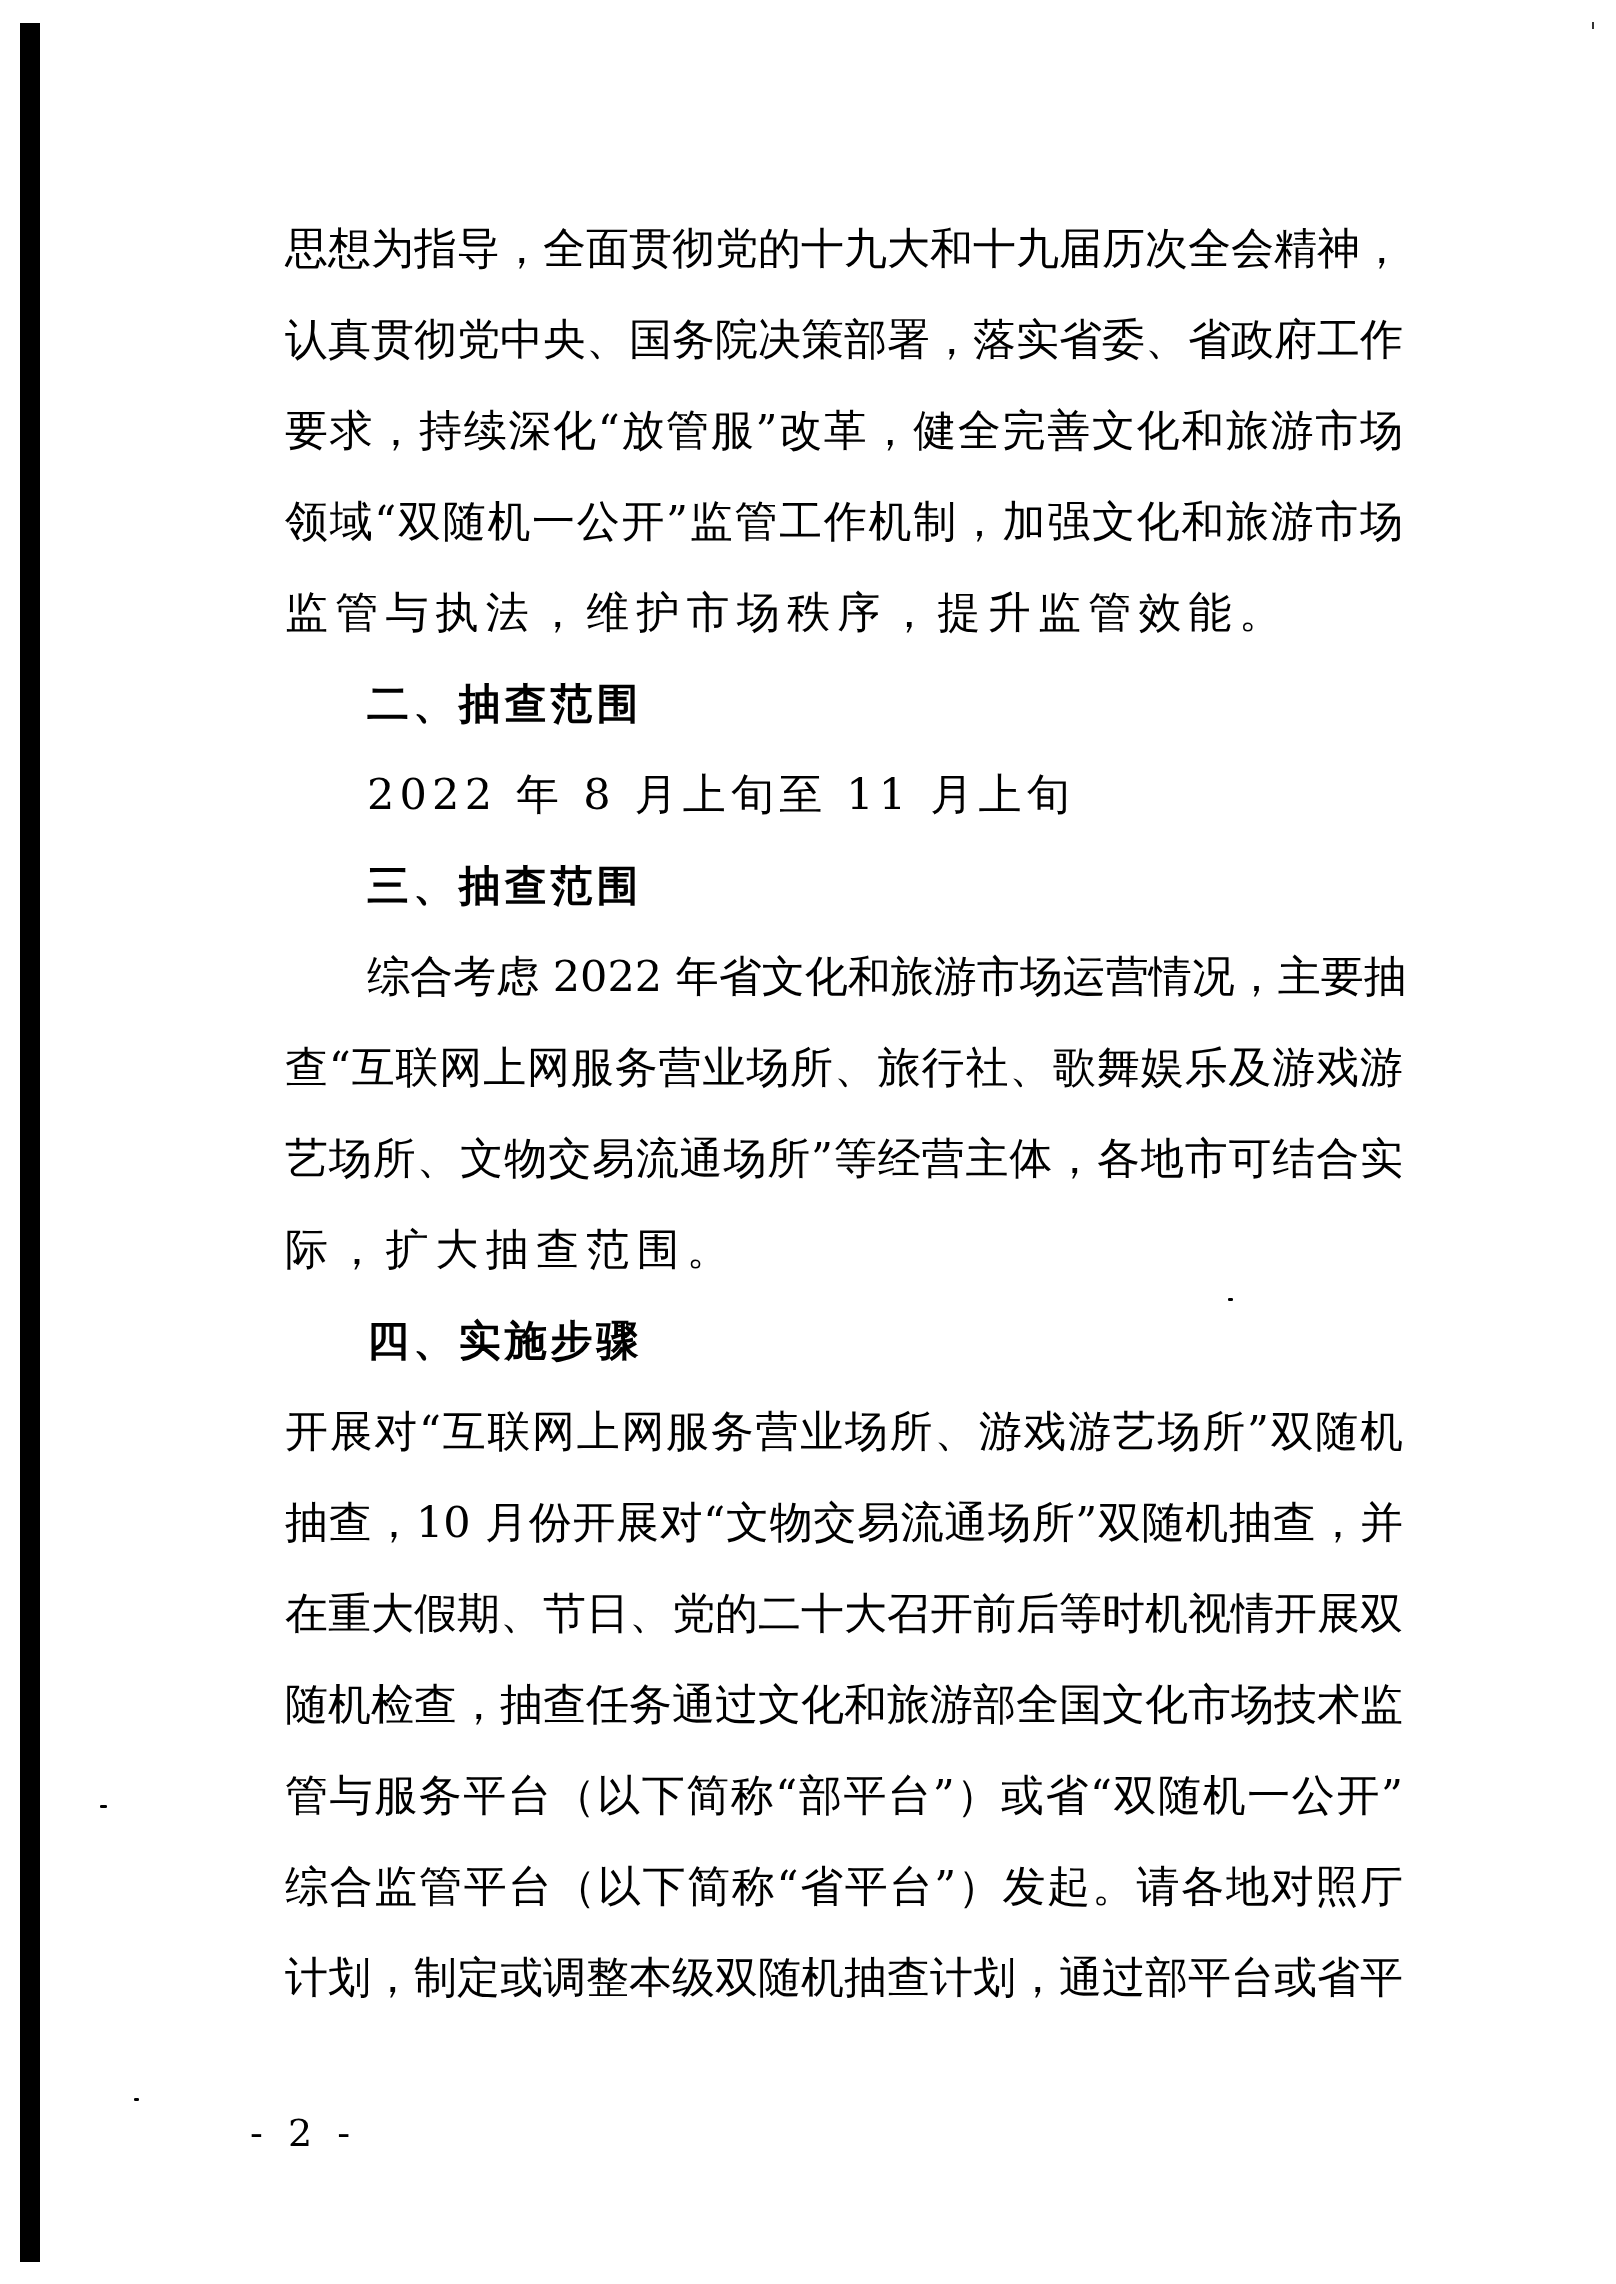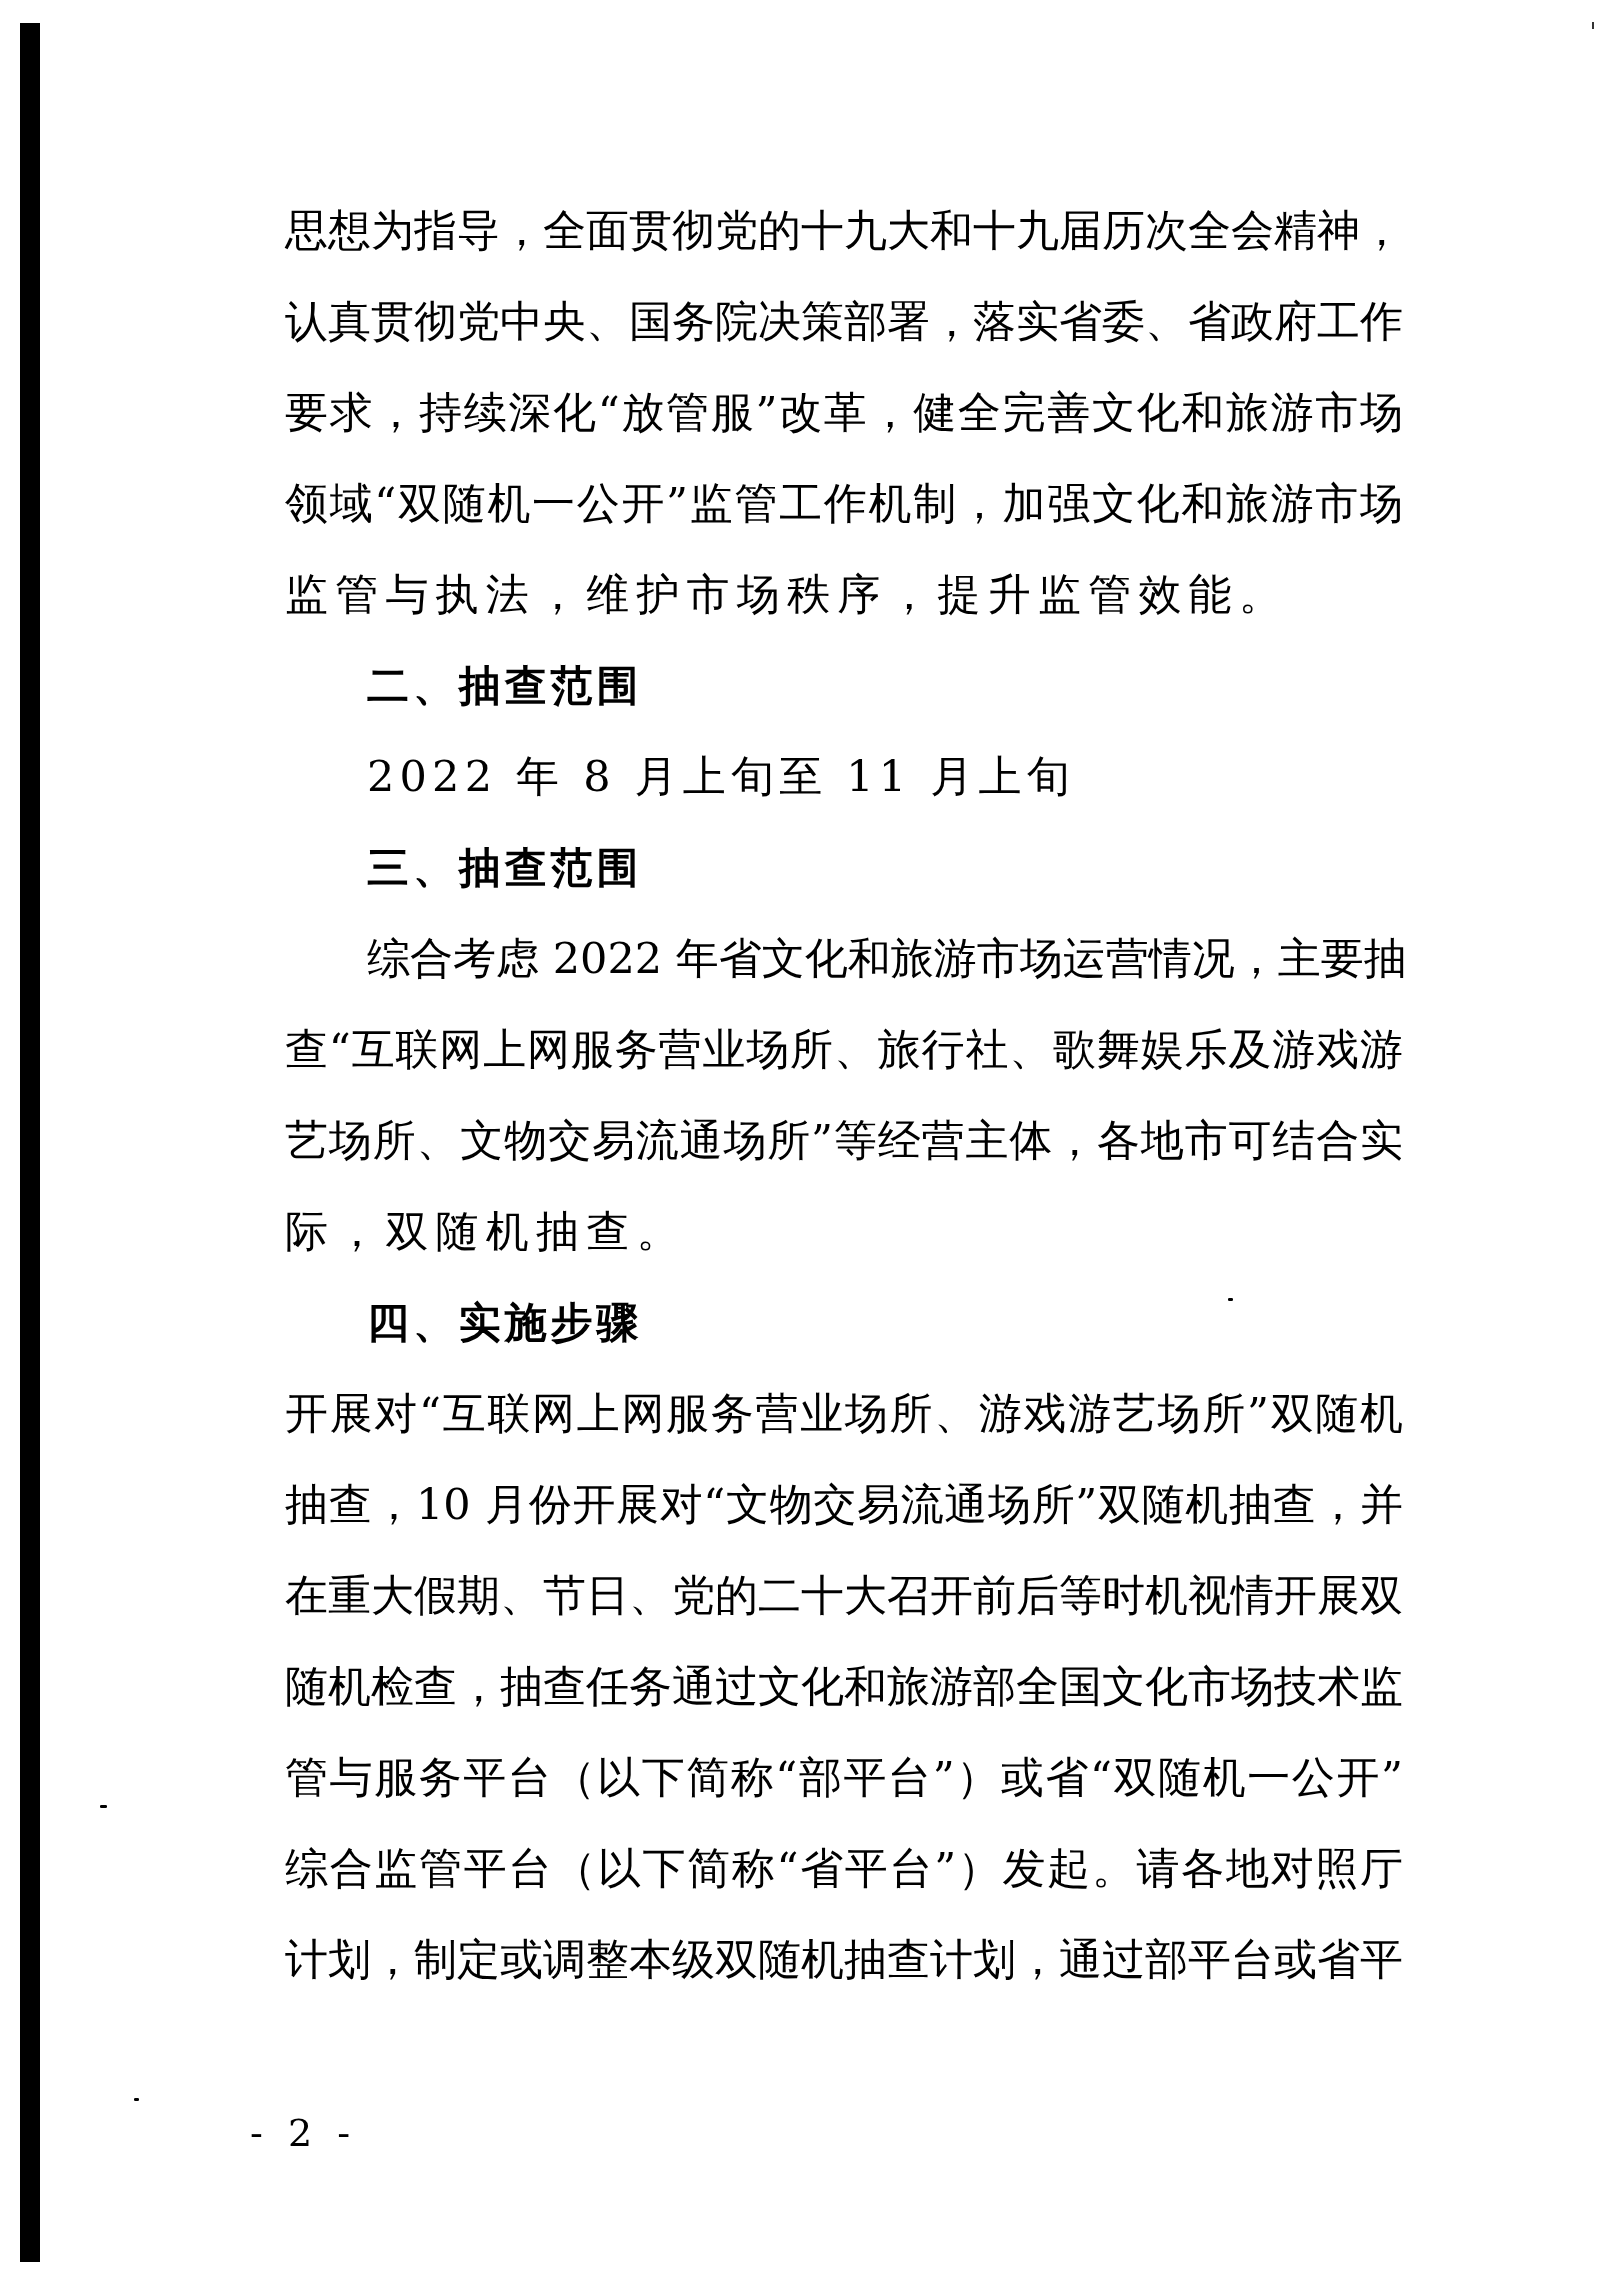--- a/index.html
+++ b/index.html
@@ -31,21 +31,21 @@
       background: #333333;
     }
     .speck {
       position: absolute;
       background: #000000;
       border-radius: 1.3px;
     }
     .page {
       position: absolute;
       left: 285px;
-      top: 199px;
+      top: 217px;
       width: 1118px;
     }
     .line {
       height: 91px;
       line-height: 63px;
       font-family: "DejaVu Serif", "Liberation Serif", serif;
       font-size: 43px;
       white-space: nowrap;
       text-align: justify;
       text-align-last: justify;
@@ -101,21 +101,21 @@
   <div>
     <div class="line indent heading">二、抽查范围</div>
     <div class="line indent date-line">2022 年 8 月上旬至 11 月上旬</div>
   </div>
 
   <div>
     <div class="line indent heading">三、抽查范围</div>
     <div class="line indent">综合考虑 2022 年省文化和旅游市场运营情况，主要抽</div>
     <div class="line">查“互联网上网服务营业场所、旅行社、歌舞娱乐及游戏游</div>
     <div class="line">艺场所、文物交易流通场所”等经营主体，各地市可结合实</div>
-    <div class="line last">际，双随机抽查。</div>
+    <div class="line last">际，扩大抽查范围。</div>
   </div>
 
   <div>
     <div class="line indent heading">四、实施步骤</div>
     <div class="line">开展对“互联网上网服务营业场所、游戏游艺场所”双随机</div>
     <div class="line">抽查，10 月份开展对“文物交易流通场所”双随机抽查，并</div>
     <div class="line">在重大假期、节日、党的二十大召开前后等时机视情开展双</div>
     <div class="line">随机检查，抽查任务通过文化和旅游部全国文化市场技术监</div>
     <div class="line">管与服务平台（以下简称“部平台”）或省“双随机一公开”</div>
     <div class="line">综合监管平台（以下简称“省平台”）发起。请各地对照厅</div>

